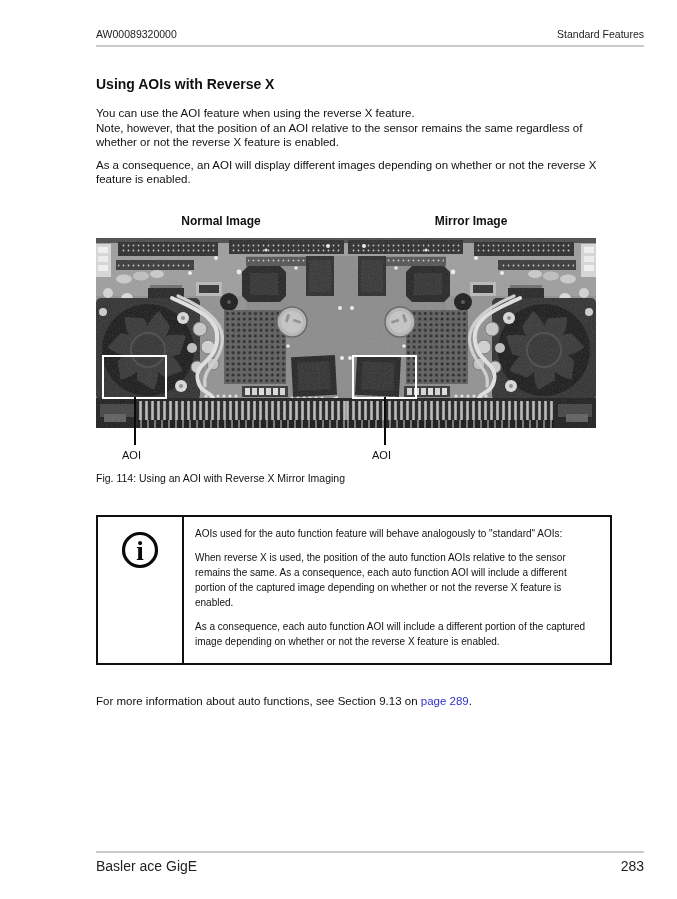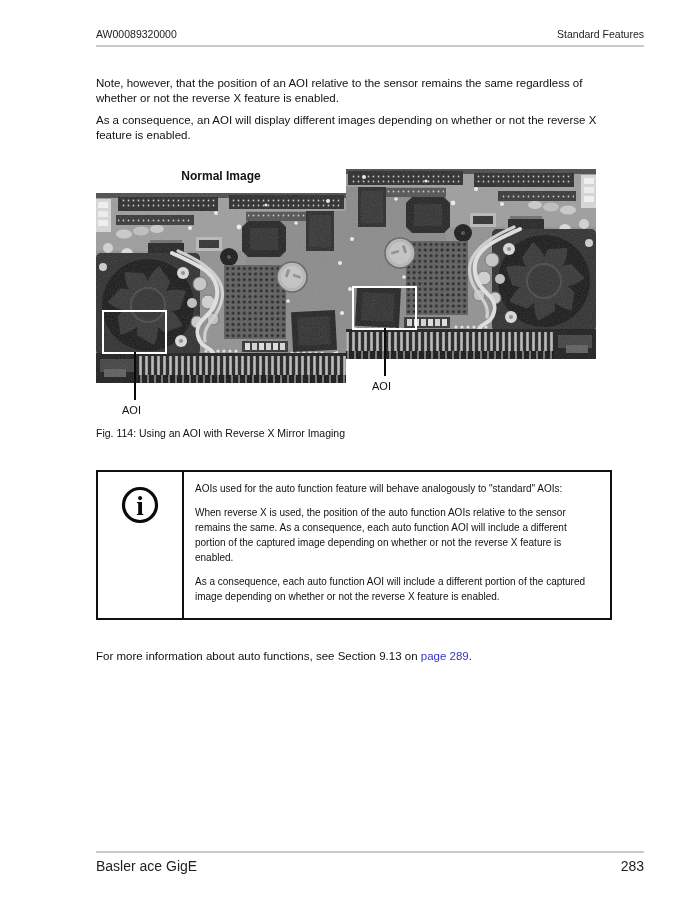--- a/index.html
+++ b/index.html
@@ -195,41 +195,44 @@
 
 <div class="page">
 
   <div class="hdr">
     <span>AW00089320000</span>
     <span>Standard Features</span>
   </div>
   <div class="hdr-rule"></div>
 
   <div class="main">
+    <h1 class="title">Using AOIs with Reverse X</h1>
 
     <p class="body-text">
+      <span class="blk">You can use the AOI feature when using the reverse X feature.</span>
       <span>Note, however, that the position of an AOI relative to the sensor remains the same regardless of whether or not the reverse X feature is enabled.</span>
     </p>
     <p class="body-text mb-lg">As a consequence, an AOI will display different images depending on whether or not the reverse X feature is enabled.</p>
 
     <div class="fig-row">
       <div class="figure">
         <div class="fig-title">Normal Image</div>
         <div class="photo">
           <svg width="250" height="190" viewBox="0 0 250 190">
             <use href="#board"></use>
           </svg>
           <div class="aoi-rect"></div>
           <div class="leader"></div>
           <div class="aoi-label">AOI</div>
         </div>
         <div class="fig-pad"></div>
       </div>
 
       <div class="figure">
+        <div class="fig-title">Mirror Image</div>
         <div class="photo">
           <svg width="250" height="190" viewBox="0 0 250 190">
             <use href="#board" transform="translate(250,0) scale(-1,1)"></use>
           </svg>
           <div class="aoi-rect"></div>
           <div class="leader"></div>
           <div class="aoi-label">AOI</div>
         </div>
         <div class="fig-pad"></div>
       </div>

